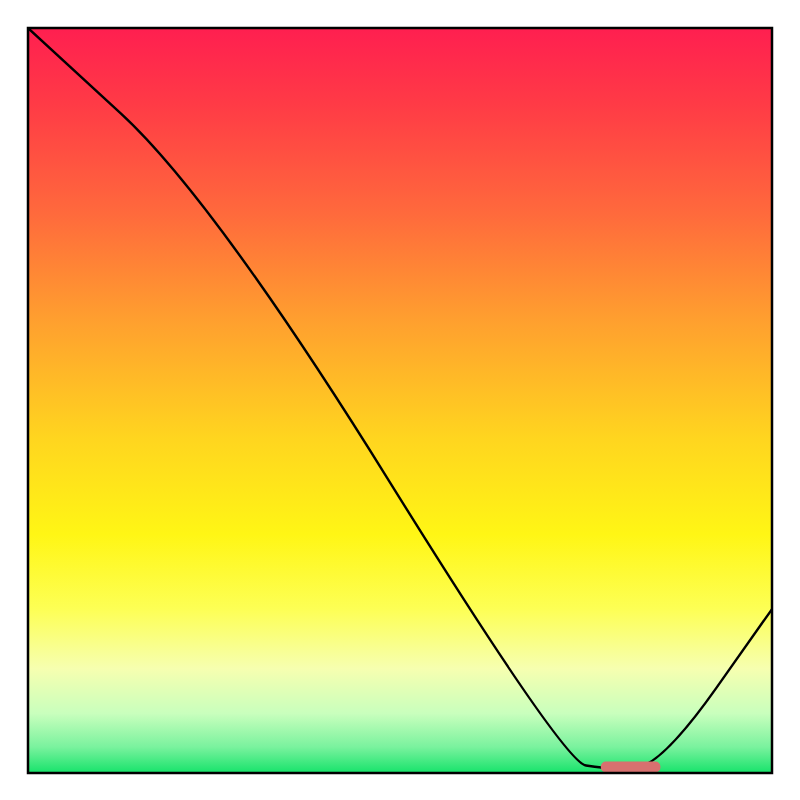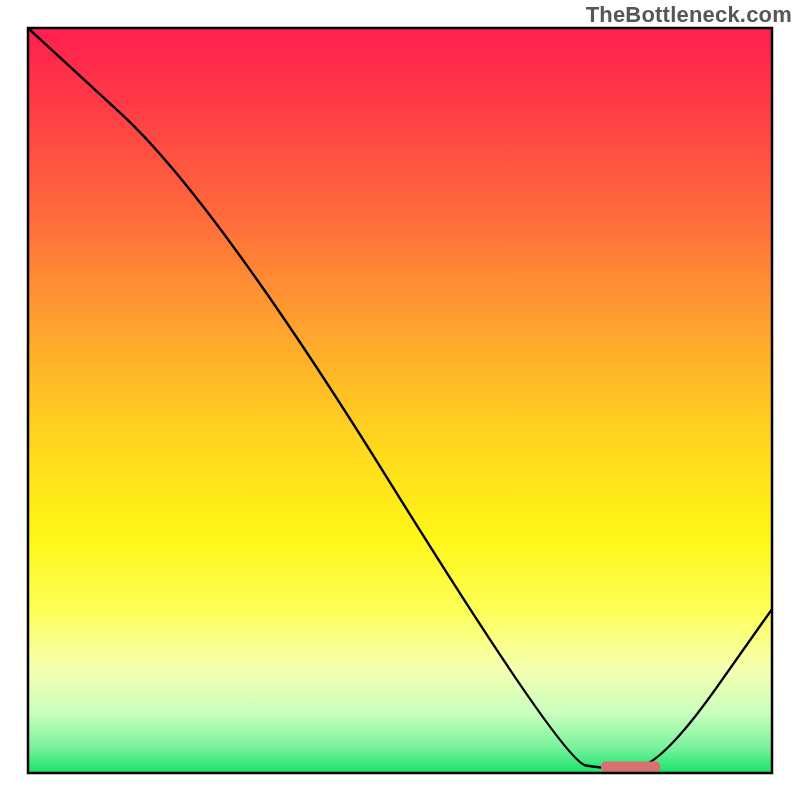--- a/index.html
+++ b/index.html
@@ -30,21 +30,20 @@
     left: 0;
     top: 0;
     width: 800px;
     height: 800px;
   }
 </style>
 </head>
 <body>
 
 <div class="chart-container">
-  <div class="attribution">TheBottleneck.com</div>
 
   <svg class="plot" viewBox="0 0 800 800">
     <defs>
       <linearGradient id="bg-grad" x1="0" y1="0" x2="0" y2="1">
           <stop offset="0%" stop-color="#ff1f50"></stop>
           <stop offset="10%" stop-color="#ff3a46"></stop>
           <stop offset="25%" stop-color="#ff6a3c"></stop>
           <stop offset="40%" stop-color="#ffa22e"></stop>
           <stop offset="55.00000000000001%" stop-color="#ffd51f"></stop>
           <stop offset="68%" stop-color="#fff615"></stop>

